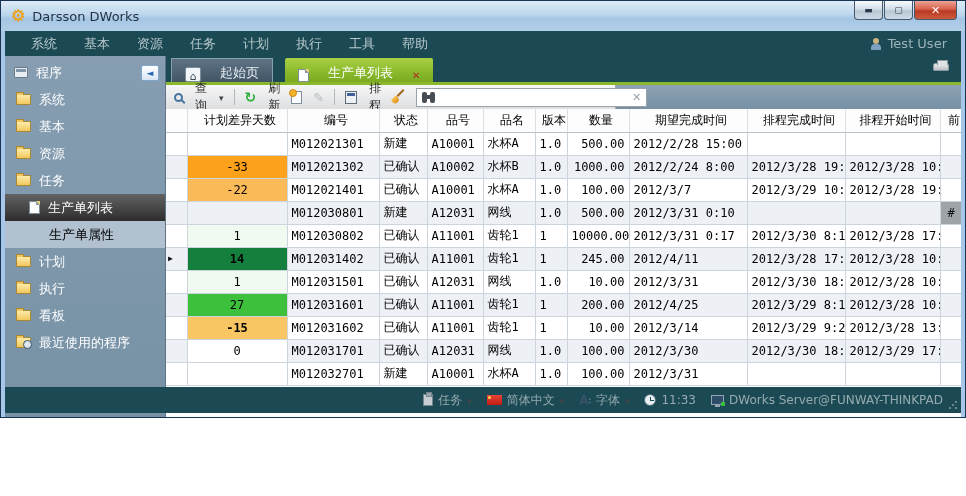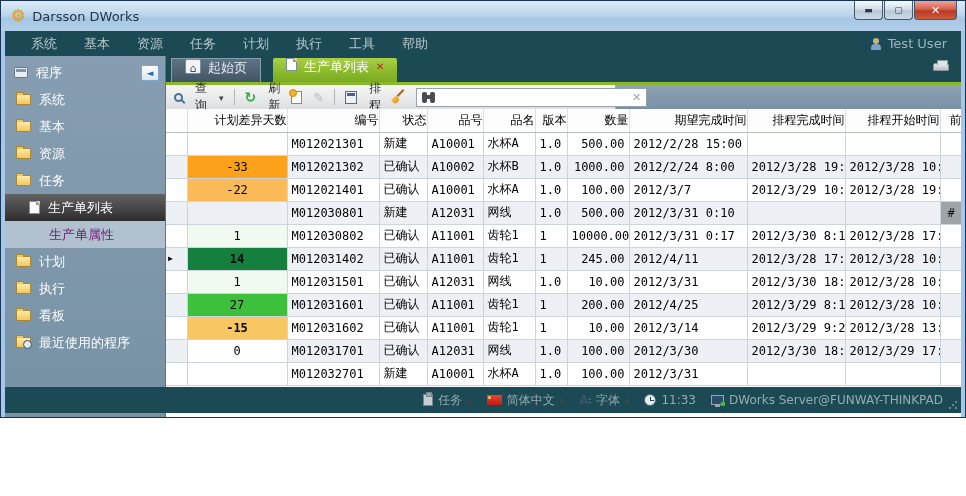--- a/index.html
+++ b/index.html
@@ -37,37 +37,37 @@
   .sidebar { width:161px; flex:none; background:linear-gradient(#879eb2,#748fa3); border-right:1px solid #5d7487; position:relative; padding-top:3px; }
   .side-header { height:27px; display:flex; align-items:center; padding:0 6px 0 9px; color:#fcfdfe; }
   .i-appwin { width:14px; height:11px; background:#e8edf1; border:1px solid #6a7a88; border-radius:1px; position:relative; flex:none; }
   .i-appwin::before { content:""; position:absolute; top:1px; left:1px; right:1px; height:3px; background:#8096a8; }
   .side-header .label { margin-left:8px; }
   .collapse-btn { margin-left:auto; width:18px; height:16px; background:linear-gradient(#ffffff,#d8e6f4); border:1px solid #7ea6cf; border-radius:2px;
     color:#2b66b4; font-size:9px; font-weight:bold; text-align:center; line-height:14px; }
   .collapse-btn::before { content:"◄"; }
   .side-item { height:27px; display:flex; align-items:center; gap:8px; padding-left:11px; color:#fcfdfe; cursor:default; }
   .side-item.selected { background:linear-gradient(#636363,#2d2d2d); padding-left:24px; }
-  .side-item.sub { background:#b1c1d0; color:#701a75; padding-left:44px; }
+  .side-item.sub { background:#b1c1d0; color:#000000; padding-left:44px; }
   .i-folder { width:15px; height:11px; background:linear-gradient(#fcecaa,#f2c75e); border:1px solid #aa8833; border-radius:1px; position:relative; flex:none; }
   .i-folder::before { content:""; position:absolute; top:-3px; left:-1px; width:6px; height:2px; background:#f2c75e; border:1px solid #aa8833; border-bottom:none; border-radius:1px 1px 0 0; }
   .i-folder.clock::after { content:""; position:absolute; right:-2px; bottom:-2px; width:7px; height:7px; border-radius:50%; background:#dfe8ee; border:1px solid #33506b; }
   .i-doc { width:11px; height:13px; background:#fdfdfd; border:1px solid #7e8d9a; position:relative; flex:none; }
   .i-doc::before { content:""; position:absolute; top:-1px; right:-1px; border-top:4px solid #ecd27c; border-left:4px solid #8b99a5; }
   .side-search { position:absolute; left:5px; right:5px; bottom:5px; height:22px; background:#fff; border:1px solid #98a2ab; display:flex; align-items:center; padding:0 5px; gap:5px; }
   .side-search input { flex:1; border:none; outline:none; font-size:12px; min-width:0; }
   .i-binoc { width:14px; height:11px; position:relative; flex:none; }
   .i-binoc::before { content:""; position:absolute; left:0; top:0; width:5px; height:11px; background:#474d52; border-radius:2px; box-shadow:8px 0 0 #474d52; }
   .i-binoc::after { content:""; position:absolute; left:4px; top:3px; width:6px; height:4px; background:#474d52; }
   .i-x::before { content:"✕"; color:#9aa2a8; font-weight:bold; font-size:11px; }
 
   
   .content { flex:1; display:flex; flex-direction:column; min-width:0; }
   .tabstrip { height:26px; background:#1c4a54; display:flex; align-items:flex-end; padding-left:5px; position:relative; flex:none; }
-  .tab { height:24px; display:flex; align-items:flex-start; gap:7px; padding:0 13px; color:#e8eef2; cursor:default; }
+  .tab { height:24px; display:flex; align-items:flex-end; gap:19px; padding:0 13px; color:#e8eef2; cursor:default; }
   .tab.home { background:linear-gradient(#5e7385,#415565); border:1px solid #899eae; border-bottom:none; }
   .tab.active { background:linear-gradient(#a9d045 0%,#8cbb2d 55%,#79aa21 100%); color:#fff; margin-left:12px; border-radius:2px 2px 0 0; }
   .i-home { width:16px; height:15px; background:#f2f5f7; border:1px solid #7e8d9a; border-radius:2px; text-align:center; flex:none; }
   .i-home::before { content:"⌂"; font-size:11px; line-height:13px; color:#3a4a58; }
   .i-tabclose::before { content:"✕"; color:#b52a20; font-weight:bold; font-size:10px; }
   .i-printer { position:absolute; right:12px; top:7px; width:16px; height:8px; background:linear-gradient(#e8ebed,#b9c1c6); border:1px solid #8d979c; border-radius:2px 2px 1px 1px; }
   .i-printer::before { content:""; position:absolute; top:-4px; left:3px; width:9px; height:4px; background:#dfe4e7; border:1px solid #8d979c; border-bottom:none; }
   .green-line { height:3px; background:#8cb92c; flex:none; }
 
   
@@ -88,21 +88,21 @@
   .i-broom { width:14px; height:14px; position:relative; flex:none; }
   .i-broom::before { content:""; position:absolute; top:2px; right:1px; width:9px; height:2px; background:#a5651f; transform:rotate(-45deg); }
   .i-broom::after { content:""; position:absolute; bottom:1px; left:0; width:7px; height:6px; background:linear-gradient(#f7c14c,#e09420); transform:rotate(-45deg); border-radius:1px 1px 3px 3px; }
   .tsearch { width:231px; height:19px; background:#fff; border:1px solid #98a2ab; display:flex; align-items:center; gap:5px; padding:0 5px; margin-left:3px; flex:none; }
   .tsearch input { flex:1; border:none; outline:none; font-size:12px; min-width:0; }
 
   
   .table-wrap { flex:1; background:#fff; overflow:hidden; position:relative; }
   table { border-collapse:collapse; table-layout:fixed; width:796px;
     font-family:"DejaVu Sans Mono","DejaVu Sans",monospace; font-size:12px; color:#000; }
-  th { height:23px; font-weight:normal; text-align:right; padding:0 0 0 6px; background:#fdfdfd;
+  th { height:23px; font-weight:normal; text-align:center; padding:0 0 0 6px; background:#fdfdfd;
     border-right:1px solid #d9e0e6; border-bottom:1px solid #b7c1ca; white-space:nowrap; overflow:hidden; }
   td { height:23px; padding:0 4px; border-right:1px solid #ccd5dd; border-bottom:1px solid #ccd5dd; white-space:nowrap; overflow:hidden; }
   tr.even td { background:#edf1f6;margin-left:38px; }
   td.sel { padding:0; text-align:left; font-size:8px; color:#111; }
   td.sel::before { content:attr(data-marker); padding-left:2px; }
   td.diff { text-align:center; }
   td.qty { text-align:right; }
   td.extra { padding:0; text-align:center; }
   td.extra.hash { background:#9fa4a9 !important; color:#111; }
 

